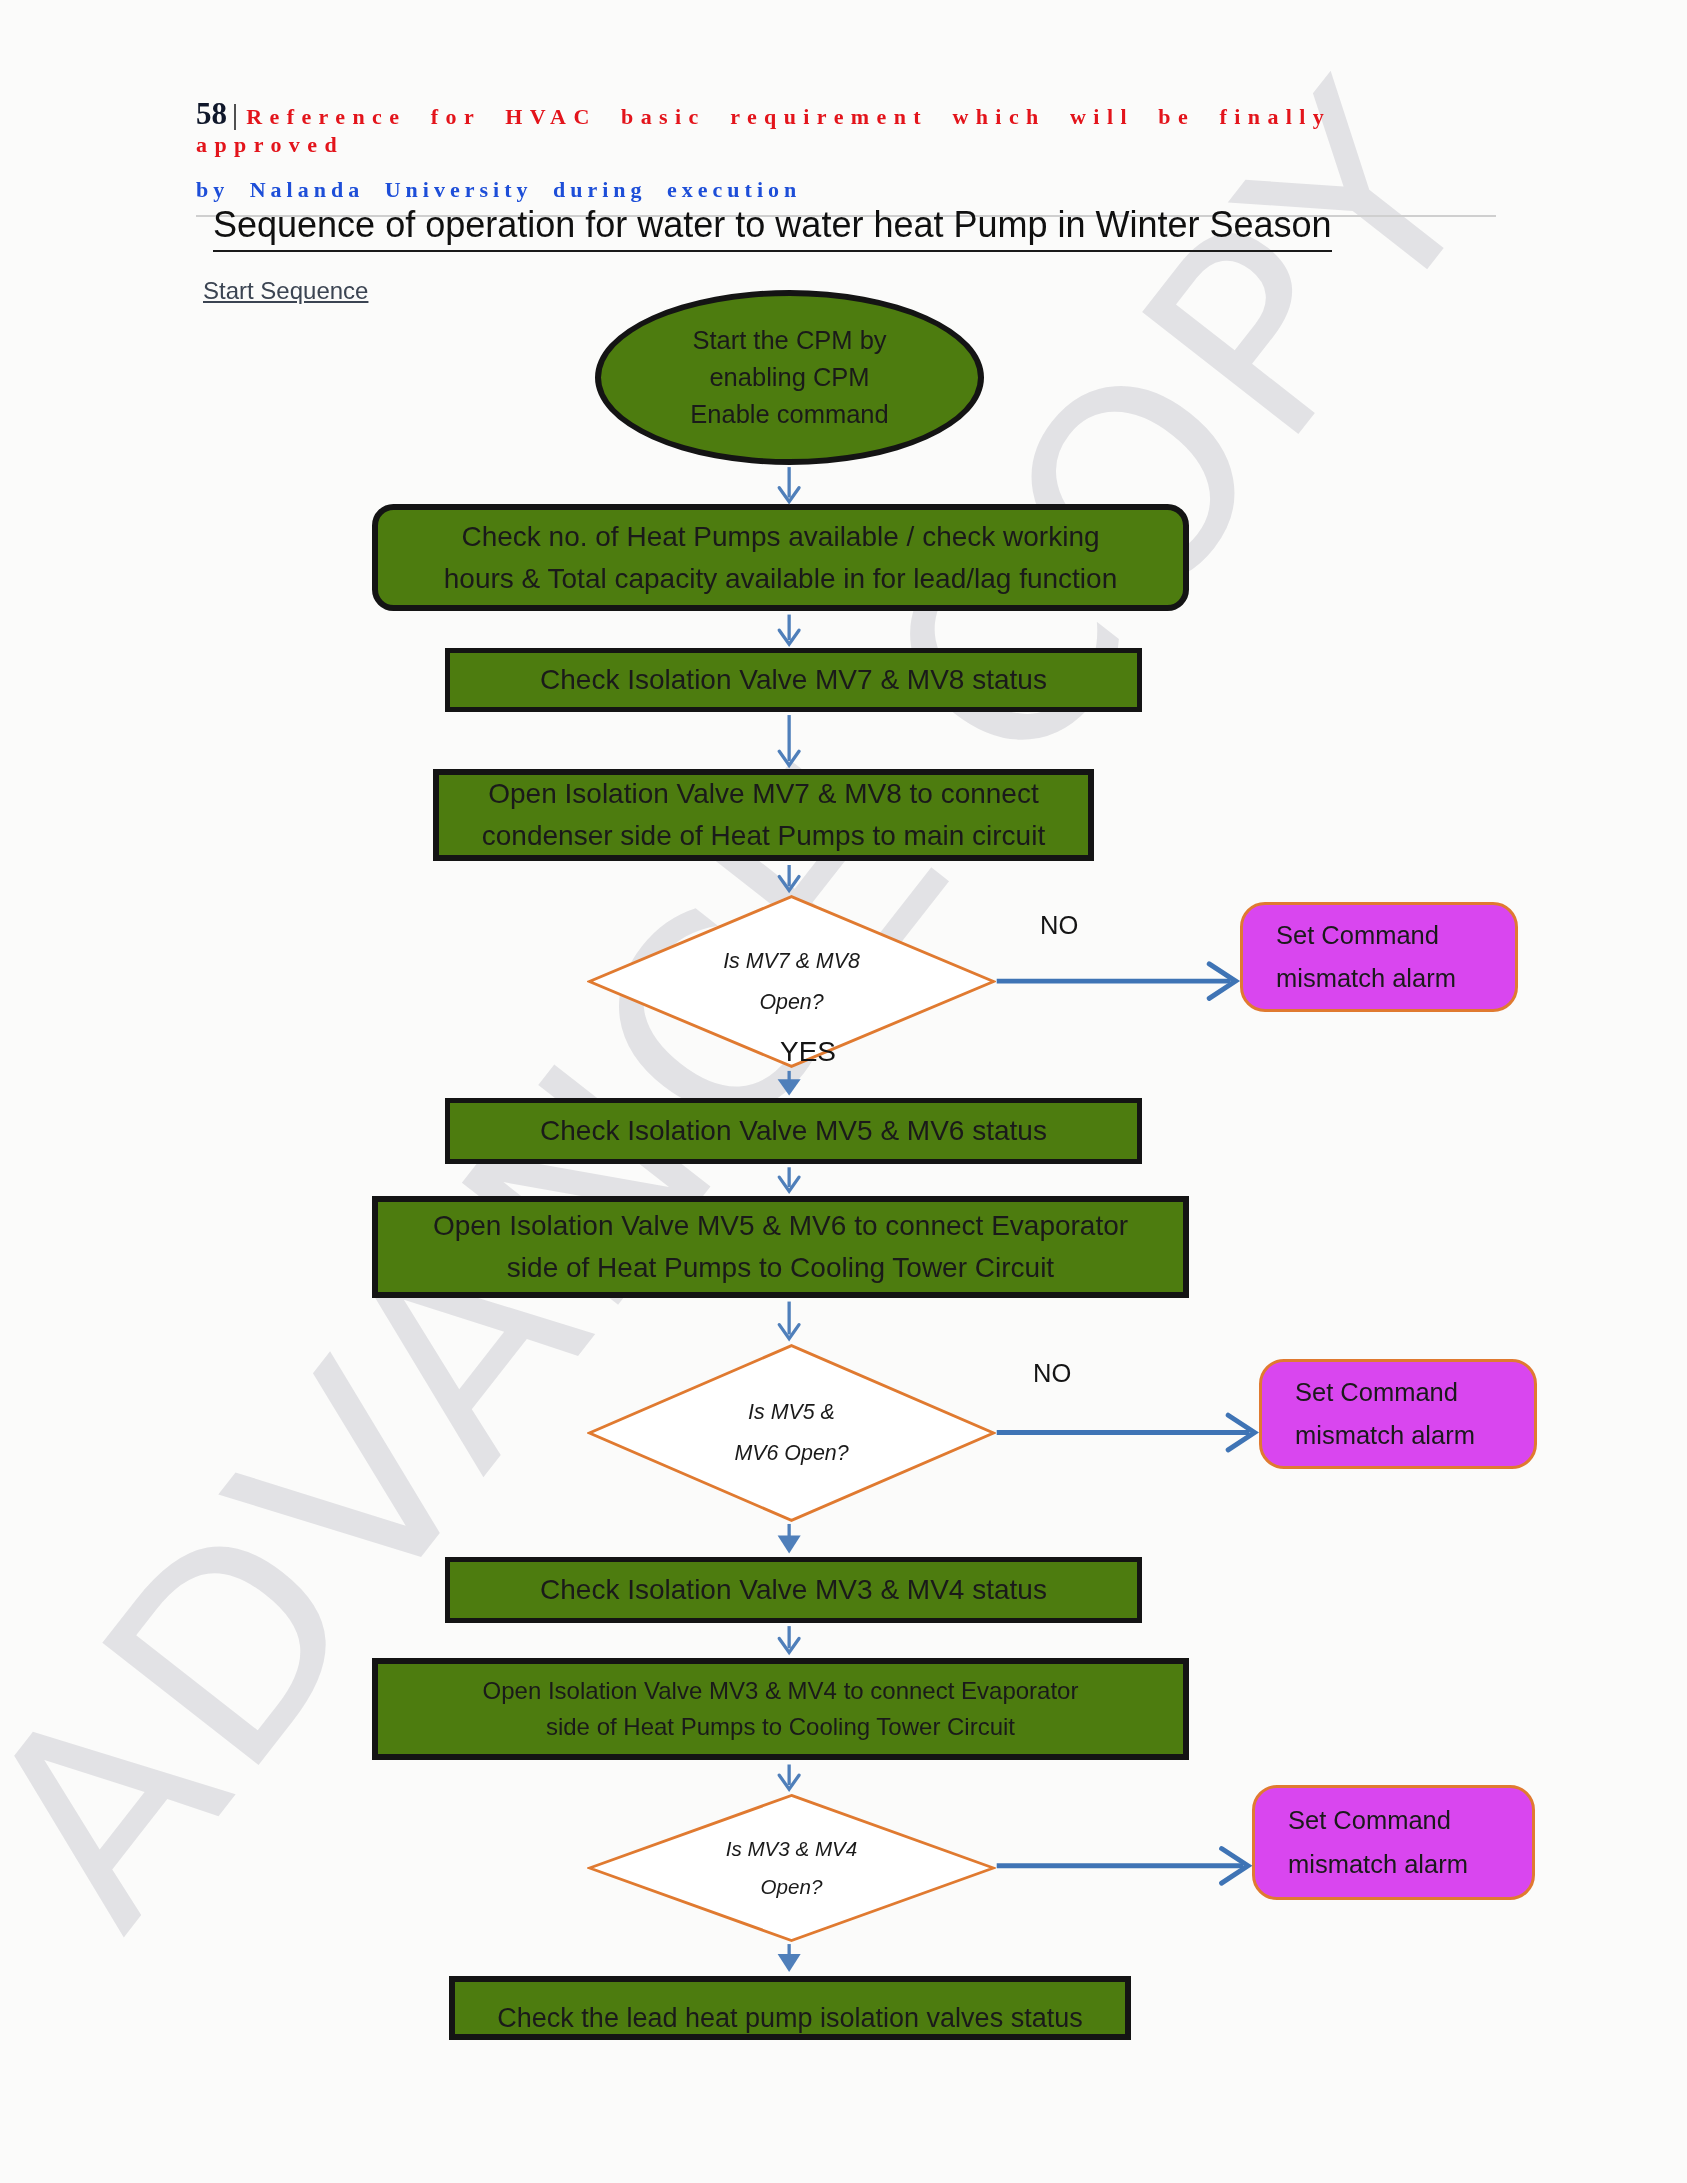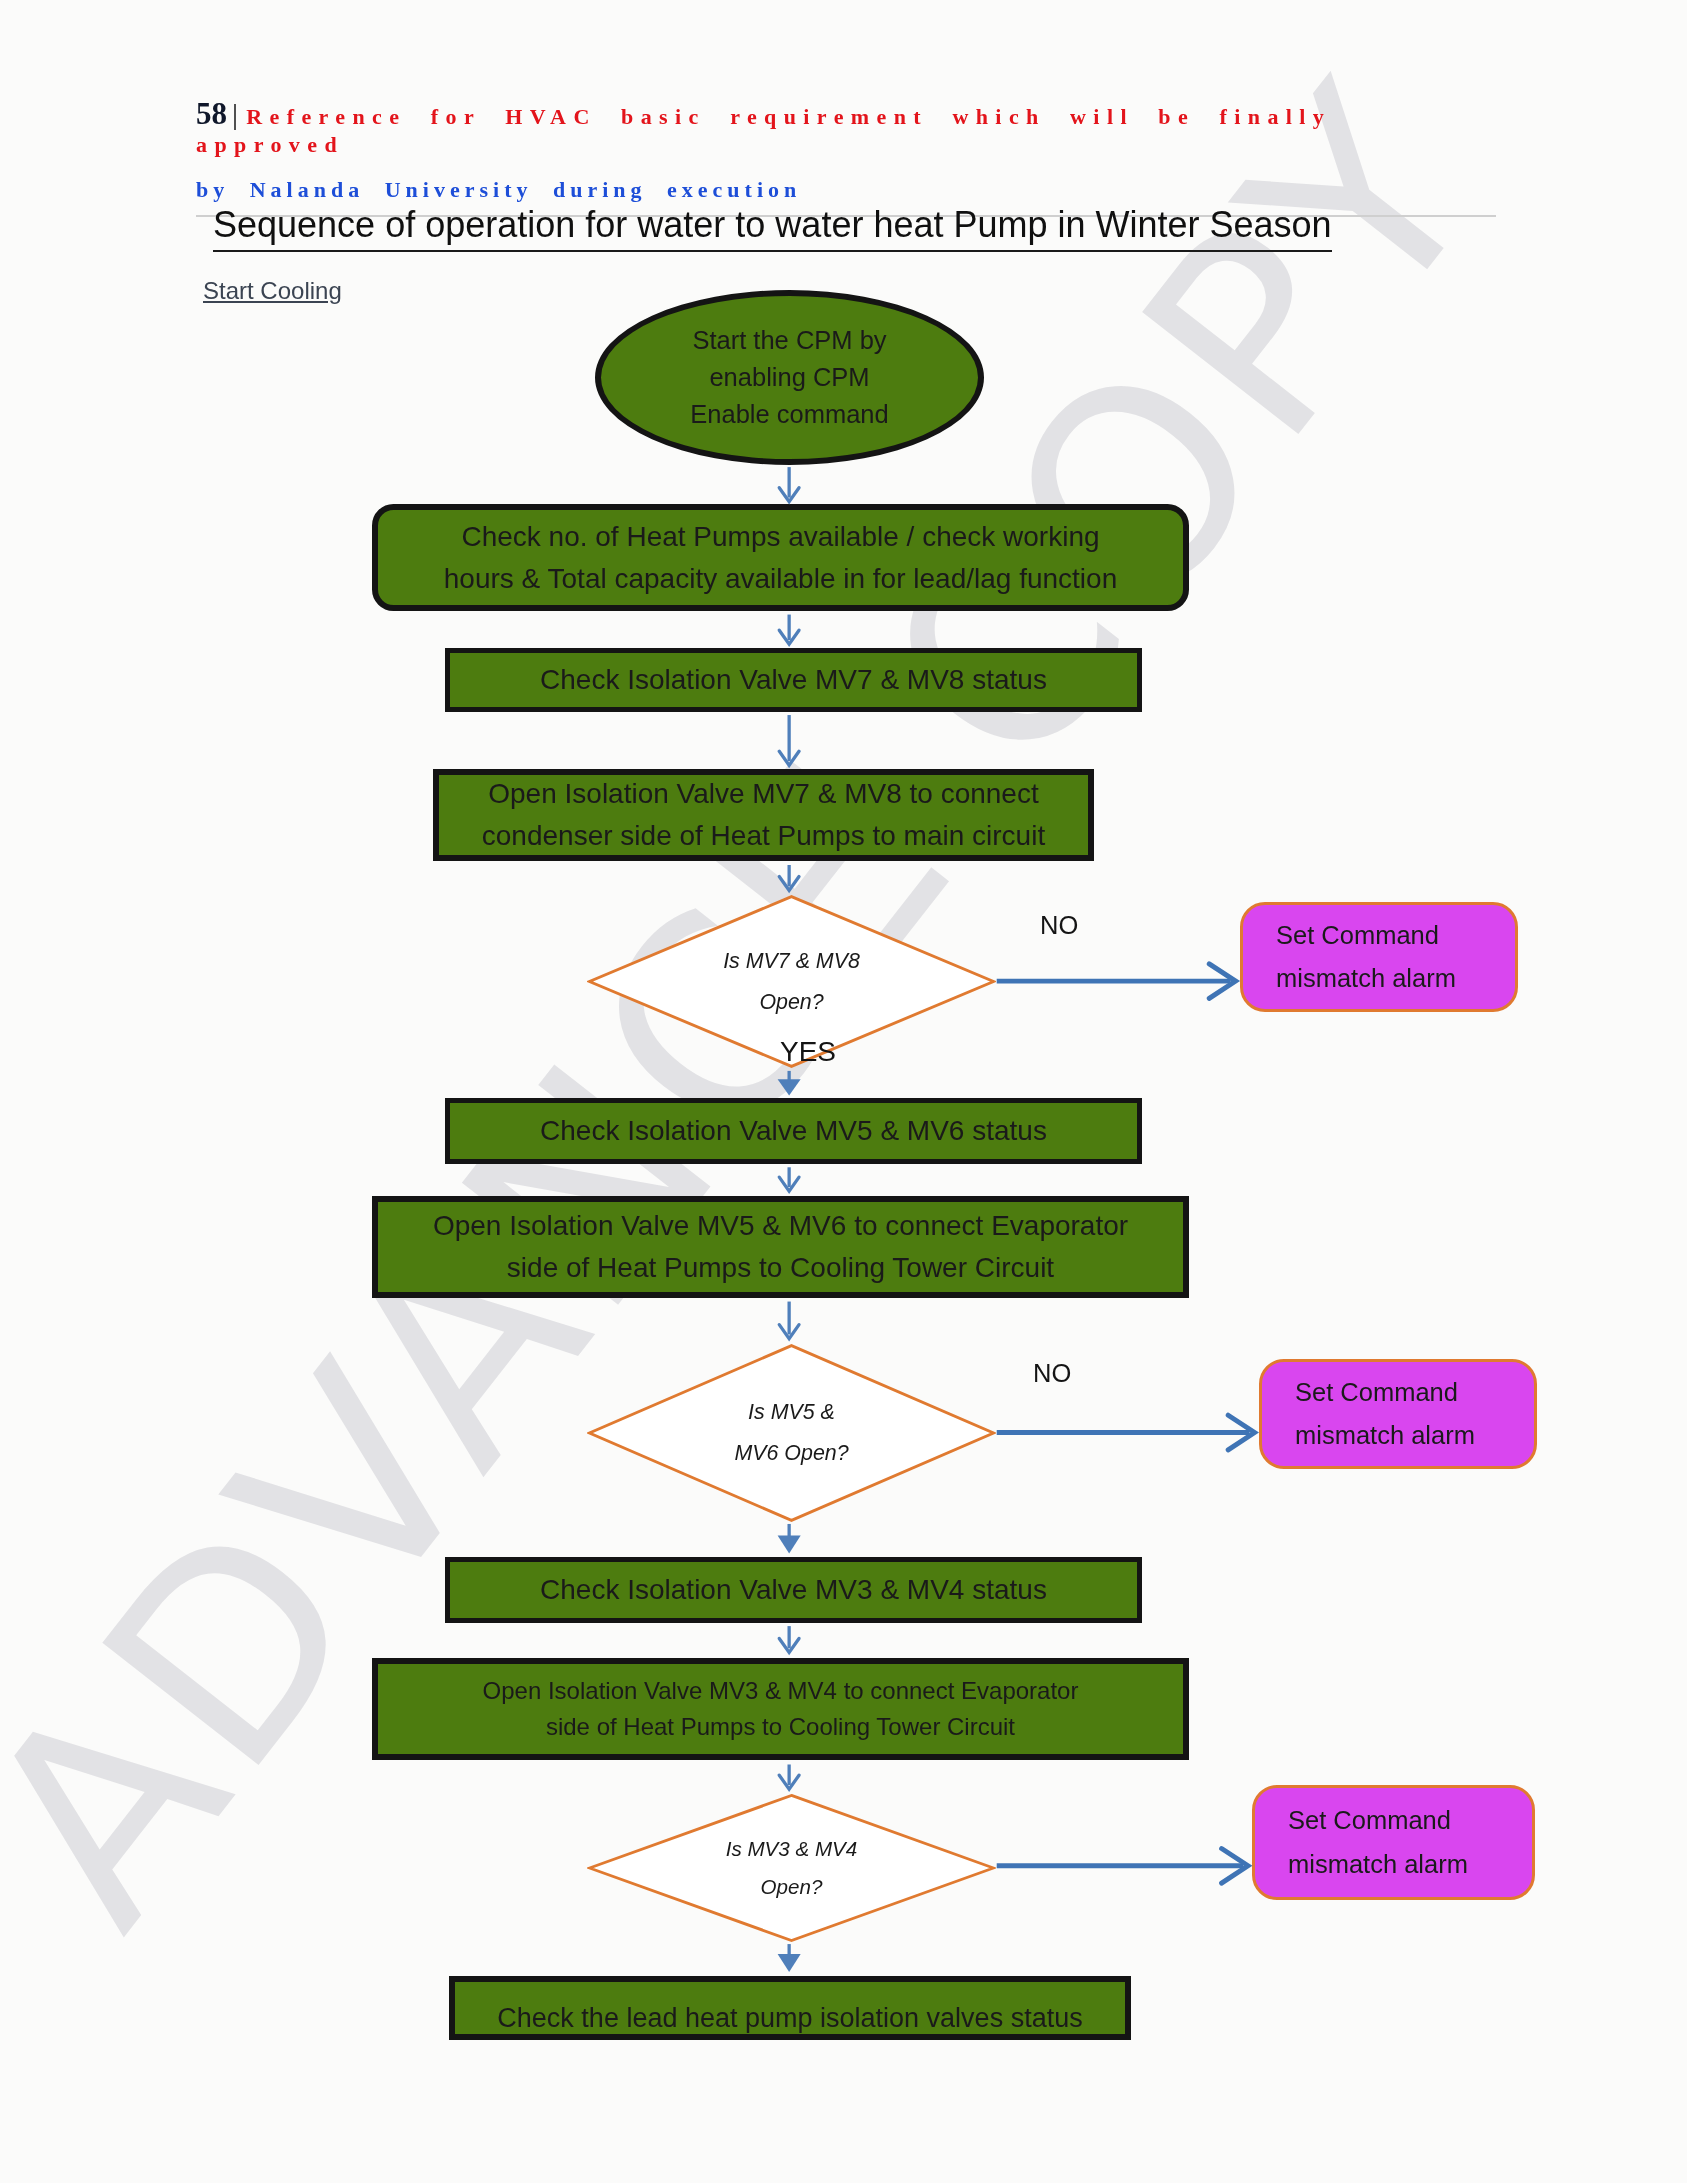--- a/index.html
+++ b/index.html
@@ -74,21 +74,21 @@
 <div id="page">
 
   <div id="watermark">ADVANCE COPY</div>
 
   <div id="header">
     <span class="num">58</span><span class="bar">|</span><span class="red1">Reference for HVAC basic requirement which will be finally approved</span>
     <span class="red2">by Nalanda University during execution</span>
   </div>
 
   <div id="title">Sequence of operation for water to water heat Pump in Winter Season</div>
-  <div id="start-seq">Start Cooling</div>
+  <div id="start-seq">Start Sequence</div>
 
   <div class="node" id="n-start">Start the CPM by
 enabling CPM
 Enable command</div>
   <div class="node" id="n-checkpumps">Check no. of Heat Pumps available / check working
 hours &amp; Total capacity available in for lead/lag function</div>
   <div class="node" id="n-check78">Check Isolation Valve MV7 &amp; MV8 status</div>
   <div class="node" id="n-open78">Open Isolation Valve MV7 &amp; MV8 to connect
 condenser side of Heat Pumps to main circuit</div>
 

